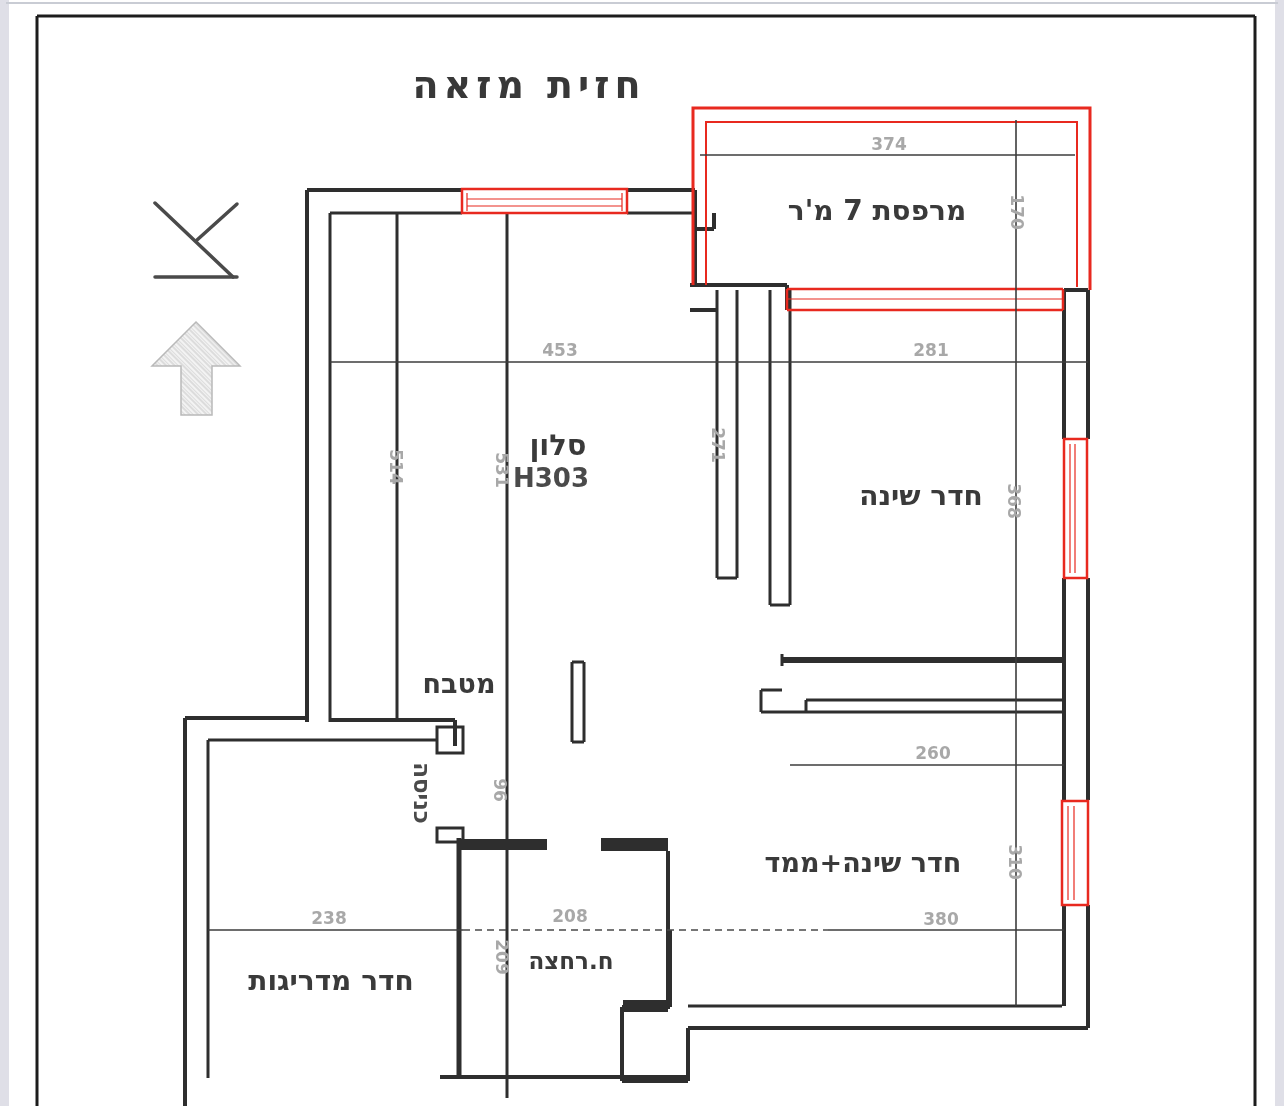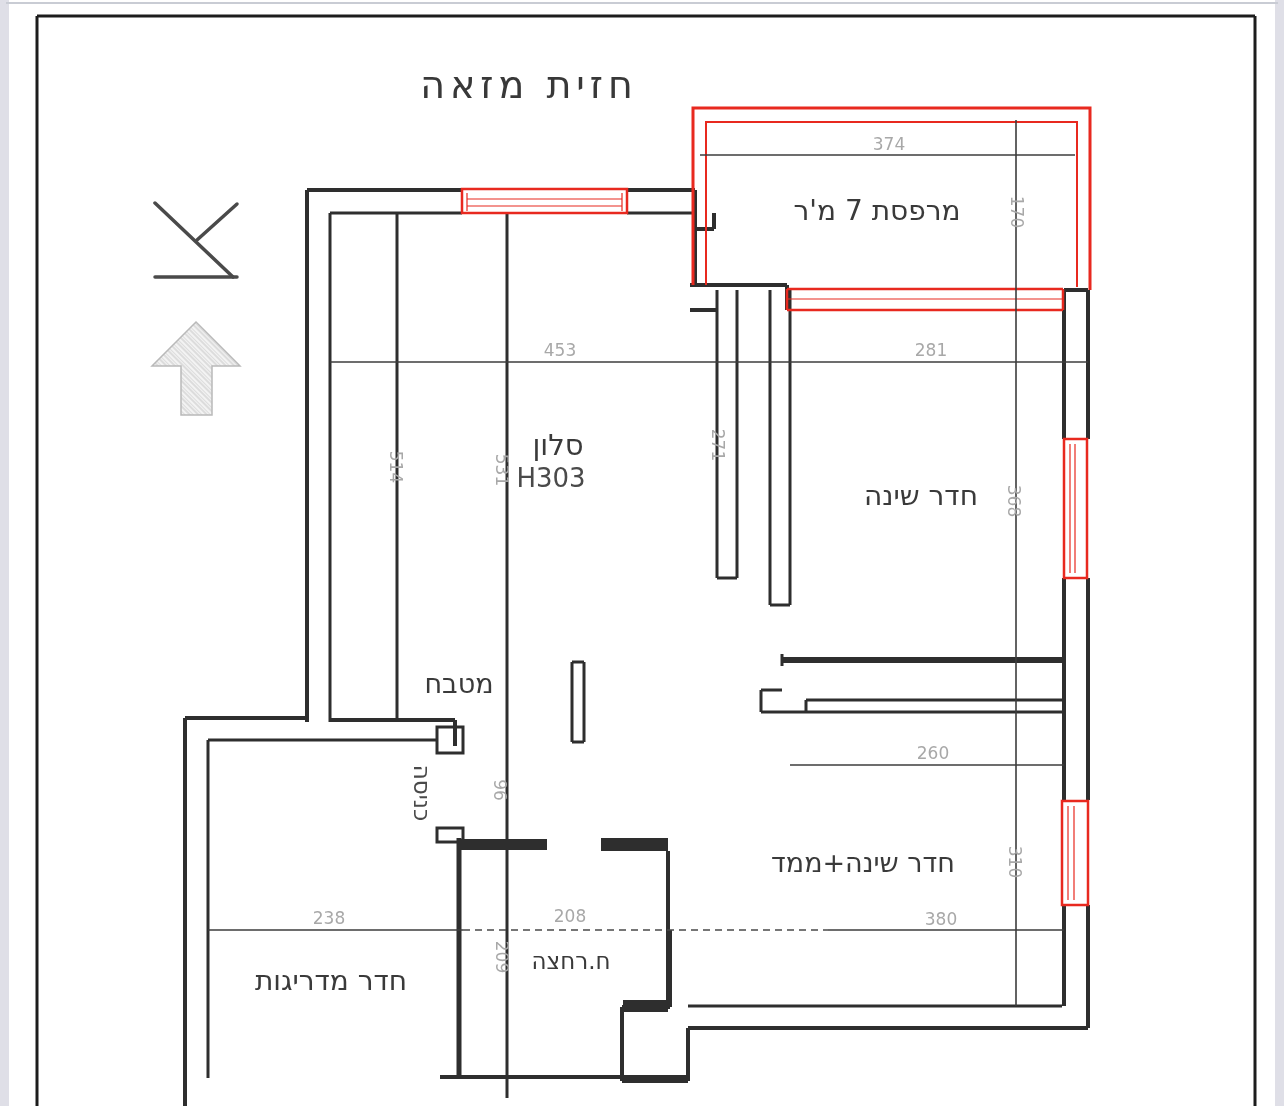--- a/index.html
+++ b/index.html
@@ -1,17 +1,17 @@
 <!DOCTYPE html>
 <html lang="he"><head>
 <meta charset="utf-8">
 <style>
   html,body{margin:0;padding:0;background:#ffffff;}
   .canvas{position:relative;width:1284px;height:1106px;background:#ffffff;overflow:hidden;
-          font-family:"DejaVu Sans", sans-serif;}
+          font-family:"DejaVu Sans", sans-serif;font-weight:bold;}
   svg{position:absolute;left:0;top:0;}
   text{font-family:"DejaVu Sans", sans-serif;}
   .room-label{fill:#3a3a3a;}
   .dim-label{fill:#a8a8a8;}
   .title-label{fill:#383838;letter-spacing:5px;}
   .sub-label{fill:#4a4a4a;}
 </style>
 </head>
 <body>
 

